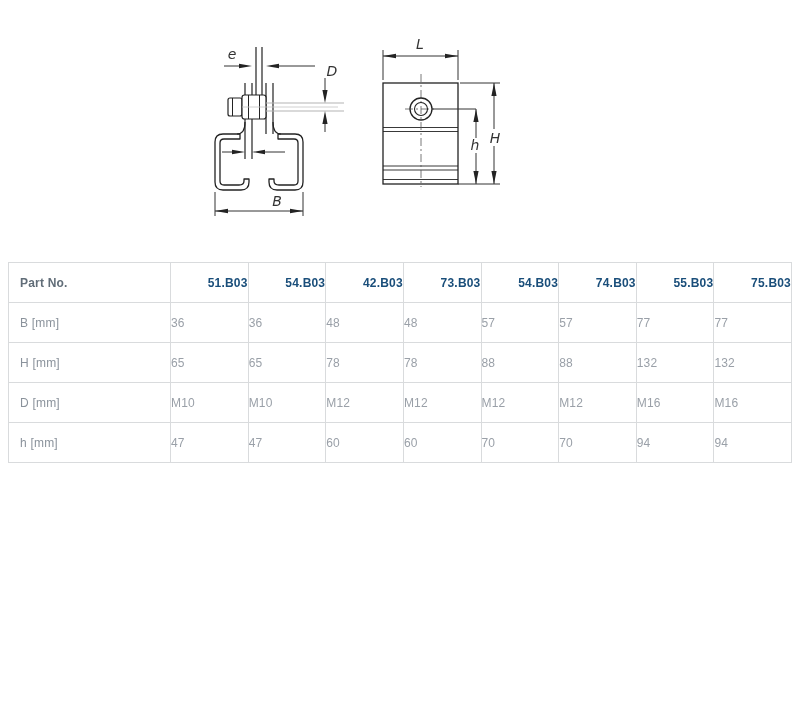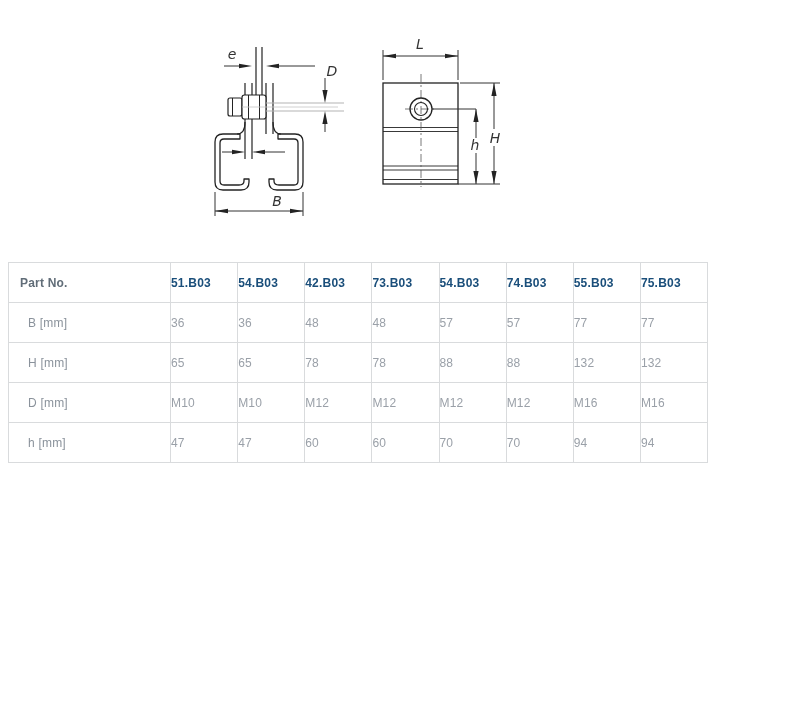--- a/index.html
+++ b/index.html
@@ -1,27 +1,27 @@
 <!DOCTYPE html>
 <html><head>
 <meta charset="utf-8">
 <style>
   html,body{margin:0;padding:0;background:#ffffff;}
   #page{position:relative;width:800px;height:714px;background:#fff;overflow:hidden;
         font-family:"Liberation Sans",sans-serif;}
   #drawing{position:absolute;left:178px;top:30px;width:340px;height:200px;}
   .dimtext{font-family:"DejaVu Sans",sans-serif;font-style:italic;font-size:14px;fill:#333333;}
-  #spec-table{position:absolute;left:8px;top:262px;width:700px;border-collapse:collapse;table-layout:fixed;}
+  #spec-table{position:absolute;left:8px;top:262px;width:784px;border-collapse:collapse;table-layout:fixed;}
   #spec-table td,#spec-table th{border:1px solid #d9dbdd;height:39px;padding:0;
         font-size:12px;font-weight:normal;vertical-align:middle;background:#fff;}
   #spec-table col.c-label{width:162px;}
   #spec-table th.partno-label{text-align:left;padding-left:11px;color:#616d78;font-weight:700;
         font-size:12px;letter-spacing:.2px;}
-  #spec-table th.partno{color:#1a4e7a;font-weight:700;text-align:left;letter-spacing:.2px;}
-  #spec-table td.rowlabel{text-align:left;padding-left:19px;color:#8a929b;letter-spacing:.2px;}
+  #spec-table th.partno{color:#1a4e7a;font-weight:700;text-align:right;letter-spacing:.2px;}
+  #spec-table td.rowlabel{text-align:left;padding-left:11px;color:#8a929b;letter-spacing:.2px;}
   #spec-table td.val{text-align:left;color:#9aa0a8;letter-spacing:.2px;}
 </style>
 </head>
 <body>
 
 <div id="page">
 
   <svg id="drawing" viewBox="0 0 340 200" xmlns="http://www.w3.org/2000/svg">
 
     <g>

